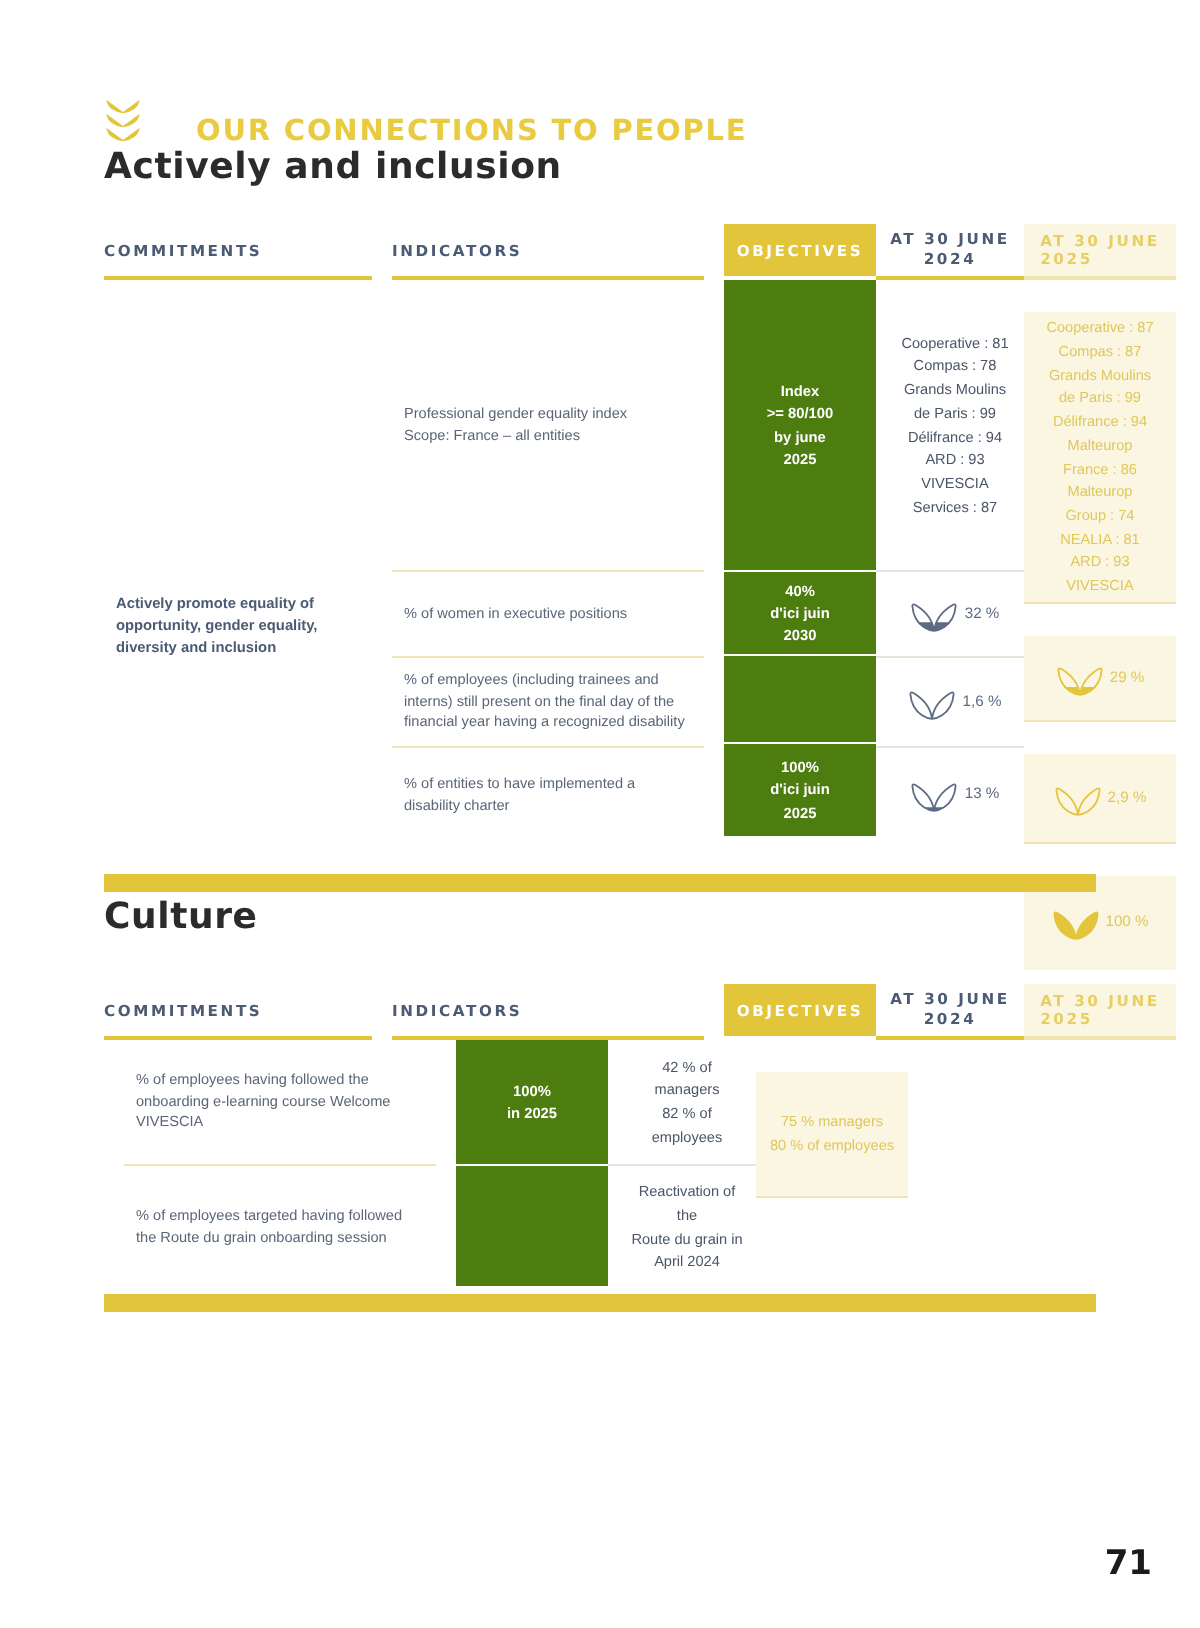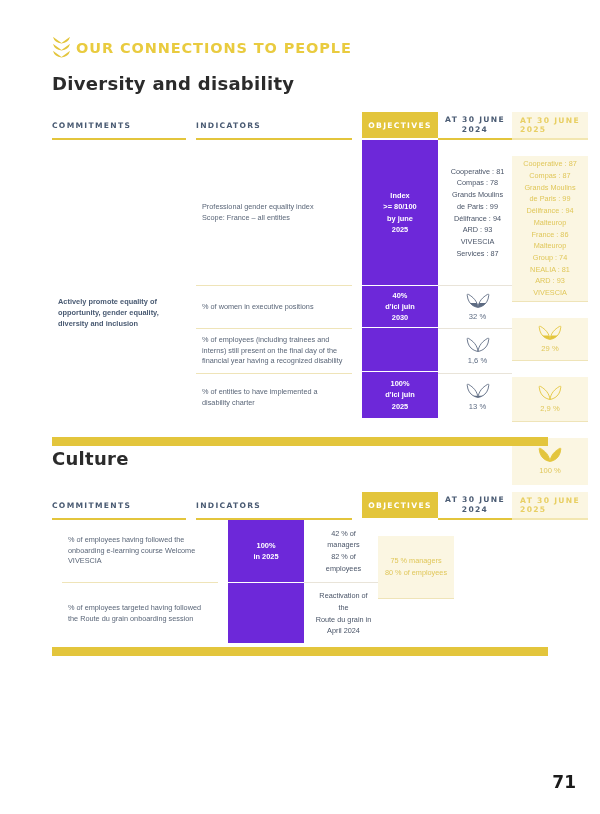--- a/index.html
+++ b/index.html
@@ -8,22 +8,22 @@
     background:#ffffff;
     font-family:"Liberation Sans", sans-serif;
     color:#4a5568;
     position:relative;
     overflow:hidden;
   }
   .page{position:absolute;inset:0;}
 
   
   .kicker{
-    position:absolute;left:52px;top:35px;
-    display:flex;align-items:center;gap:5px;
+    position:absolute;left:52px;top:48px;
+    display:flex;align-items:flex-end;gap:27px;
   }
   .kicker-icon{width:19px;height:26px;display:block;}
   .kicker-text{
     font-size:14.5px;font-weight:bold;letter-spacing:.9px;
     color:#e9cb3f;text-transform:uppercase;
     font-family:"DejaVu Sans", sans-serif;
   }
   .sec-title{
     position:absolute;left:52px;
     font-size:18px;font-weight:bold;color:#2b2b2b;
@@ -63,40 +63,40 @@
   .uline.none{background:transparent;}
 
   
   .bcell{box-sizing:border-box;padding:8px 6px;font-size:7.3px;line-height:1.45;}
   .bcell.commit{
     display:flex;align-items:center;
     font-weight:bold;color:#4a5b73;font-size:7.4px;line-height:1.5;
   }
   .bcell.ind{display:flex;align-items:center;color:#5a6678;}
   .bcell.obj{
-    background:#6d28d9;color:#ffffff;font-weight:bold;
+    background:#4d7c0f;color:#ffffff;font-weight:bold;
     display:flex;align-items:center;justify-content:center;
     text-align:center;line-height:1.5;font-size:7.4px;
     border-top:1px solid #ffffff;
   }
   .bcell.obj.first{border-top:none;}
   .bcell.y24{
     display:flex;flex-direction:column;align-items:center;justify-content:center;
     text-align:center;color:#4a5568;font-size:7.3px;line-height:1.6;padding-left:11px;
   }
   .bcell.y25{
     background:#fbf6e2;
     display:flex;flex-direction:column;align-items:center;justify-content:center;
     text-align:center;color:#e0c75a;font-size:7.3px;line-height:1.6;margin-top:16px;
   }
   .sep{height:1px;background:#efe4b8;}
   .sep.dark{background:#e9e4d9;}
 
   
-  .gauge{display:flex;flex-direction:column;align-items:center;gap:3px;}
+  .gauge{display:flex;flex-direction:row;align-items:center;gap:3px;}
   .gauge svg{display:block;}
   .gauge-val{font-size:7.6px;}
   .gauge-val.blue{color:#5d6b82;}
   .gauge-val.gold{color:#e0c75a;}
 
   
   .bar{position:absolute;left:52px;width:496px;height:9px;background:#e3c53c;}
   #bar-1{top:437px;}
   #bar-2{top:647px;}
 
@@ -117,21 +117,21 @@
         <g fill="#e3c53c">
           <path d="M9.5 8 L1.6 2.2 Q1 1.8 1.2 2.6 Q2.6 7.6 9.5 8.6 Q16.4 7.6 17.8 2.6 Q18 1.8 17.4 2.2 Z"></path>
           <path d="M9.5 15 L1.6 9.2 Q1 8.8 1.2 9.6 Q2.6 14.6 9.5 15.6 Q16.4 14.6 17.8 9.6 Q18 8.8 17.4 9.2 Z"></path>
           <path d="M9.5 22 L1.6 16.2 Q1 15.8 1.2 16.6 Q2.6 21.6 9.5 22.6 Q16.4 21.6 17.8 16.6 Q18 15.8 17.4 16.2 Z"></path>
         </g>
       </svg>
     </span>
     <span class="kicker-text">Our connections to people</span>
   </div>
 
-  <div class="sec-title" id="t-diversity">Diversity and disability</div>
+  <div class="sec-title" id="t-diversity">Actively and inclusion</div>
 
   <div class="table" id="tbl-diversity">
 
     <div class="row hrow">
       <div class="c-commit hcell">COMMITMENTS</div>
       <div class="gap"></div>
       <div class="c-ind hcell">INDICATORS</div>
       <div class="gap"></div>
       <div class="c-obj hcell obj">OBJECTIVES</div>
       <div class="c-y24 hcell center">

